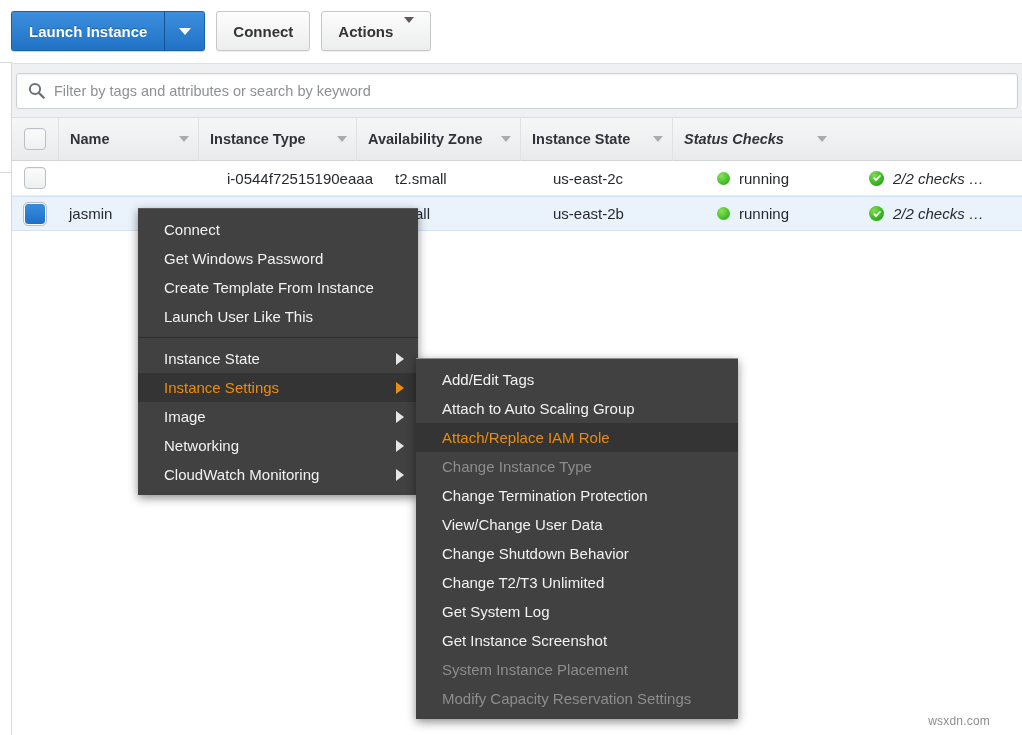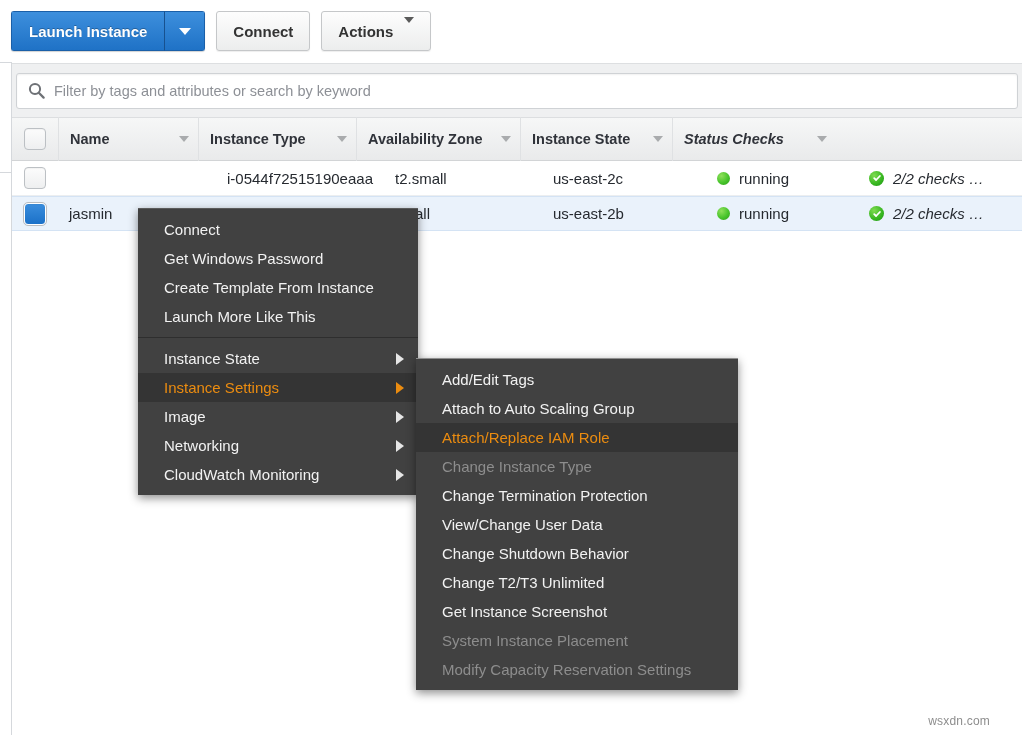--- a/index.html
+++ b/index.html
@@ -464,21 +464,21 @@
     <div class="mi">
       <span>Connect</span>
     </div>
     <div class="mi">
       <span>Get Windows Password</span>
     </div>
     <div class="mi">
       <span>Create Template From Instance</span>
     </div>
     <div class="mi">
-      <span>Launch More Like This</span>
+      <span>Launch User Like This</span>
     </div>
 
     <div class="mi-sep"></div>
 
     <div class="mi">
       <span>Instance State</span>
       <span class="arrow-right"></span>
     </div>
     <div class="mi active">
       <span>Instance Settings</span>
@@ -519,20 +519,23 @@
     <div class="mi">
       <span>View/Change User Data</span>
     </div>
     <div class="mi">
       <span>Change Shutdown Behavior</span>
     </div>
     <div class="mi">
       <span>Change T2/T3 Unlimited</span>
     </div>
     <div class="mi">
+      <span>Get System Log</span>
+    </div>
+    <div class="mi">
       <span>Get Instance Screenshot</span>
     </div>
     <div class="mi disabled">
       <span>System Instance Placement</span>
     </div>
     <div class="mi disabled">
       <span>Modify Capacity Reservation Settings</span>
     </div>
 
   </div>

